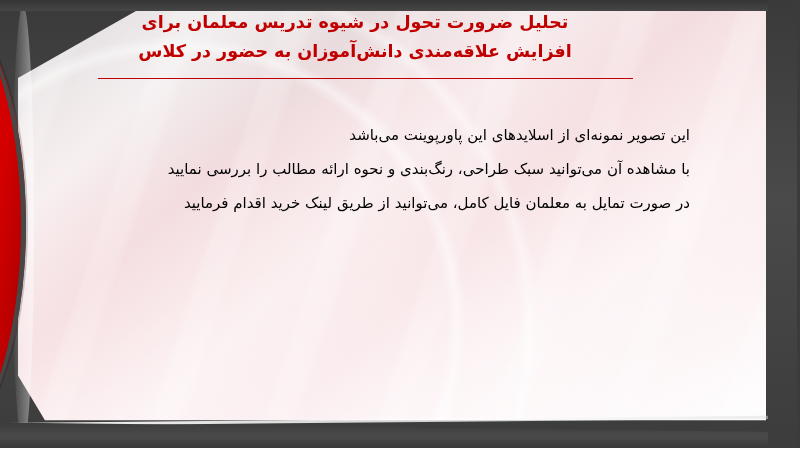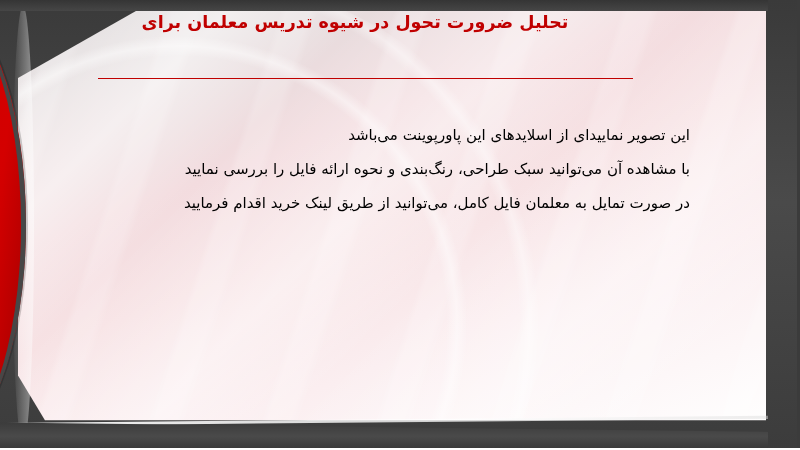--- a/index.html
+++ b/index.html
@@ -244,25 +244,26 @@
 
   <div class="red-lens"></div>
   <div class="red-lens-inner-shadow"></div>
   <div class="red-lens-edge"></div>
 
   <div class="top-strip"></div>
   <div class="right-strip"></div>
 
   <div class="title-block">
     <div class="title-line">تحلیل ضرورت تحول در شیوه تدریس معلمان برای</div>
+    <div class="title-line">افزایش علاقه‌مندی دانش‌آموزان به حضور در کلاس</div>
   </div>
   <div class="title-rule"></div>
 
   <div class="body-text">
-    <div class="body-line">این تصویر نمایید‌ای از اسلایدهای این پاورپوینت می‌باشد</div>
-    <div class="body-line">با مشاهده آن می‌توانید سبک طراحی، رنگ‌بندی و نحوه ارائه فایل را بررسی نمایید</div>
+    <div class="body-line">این تصویر نمونه‌ای از اسلایدهای این پاورپوینت می‌باشد</div>
+    <div class="body-line">با مشاهده آن می‌توانید سبک طراحی، رنگ‌بندی و نحوه ارائه مطالب را بررسی نمایید</div>
     <div class="body-line">در صورت تمایل به معلمان فایل کامل، می‌توانید از طریق لینک خرید اقدام فرمایید</div>
   </div>
 
   <div class="bottom-highlight"></div>
   <div class="bottom-band"></div>
 
 </div>
 
 </body></html>

